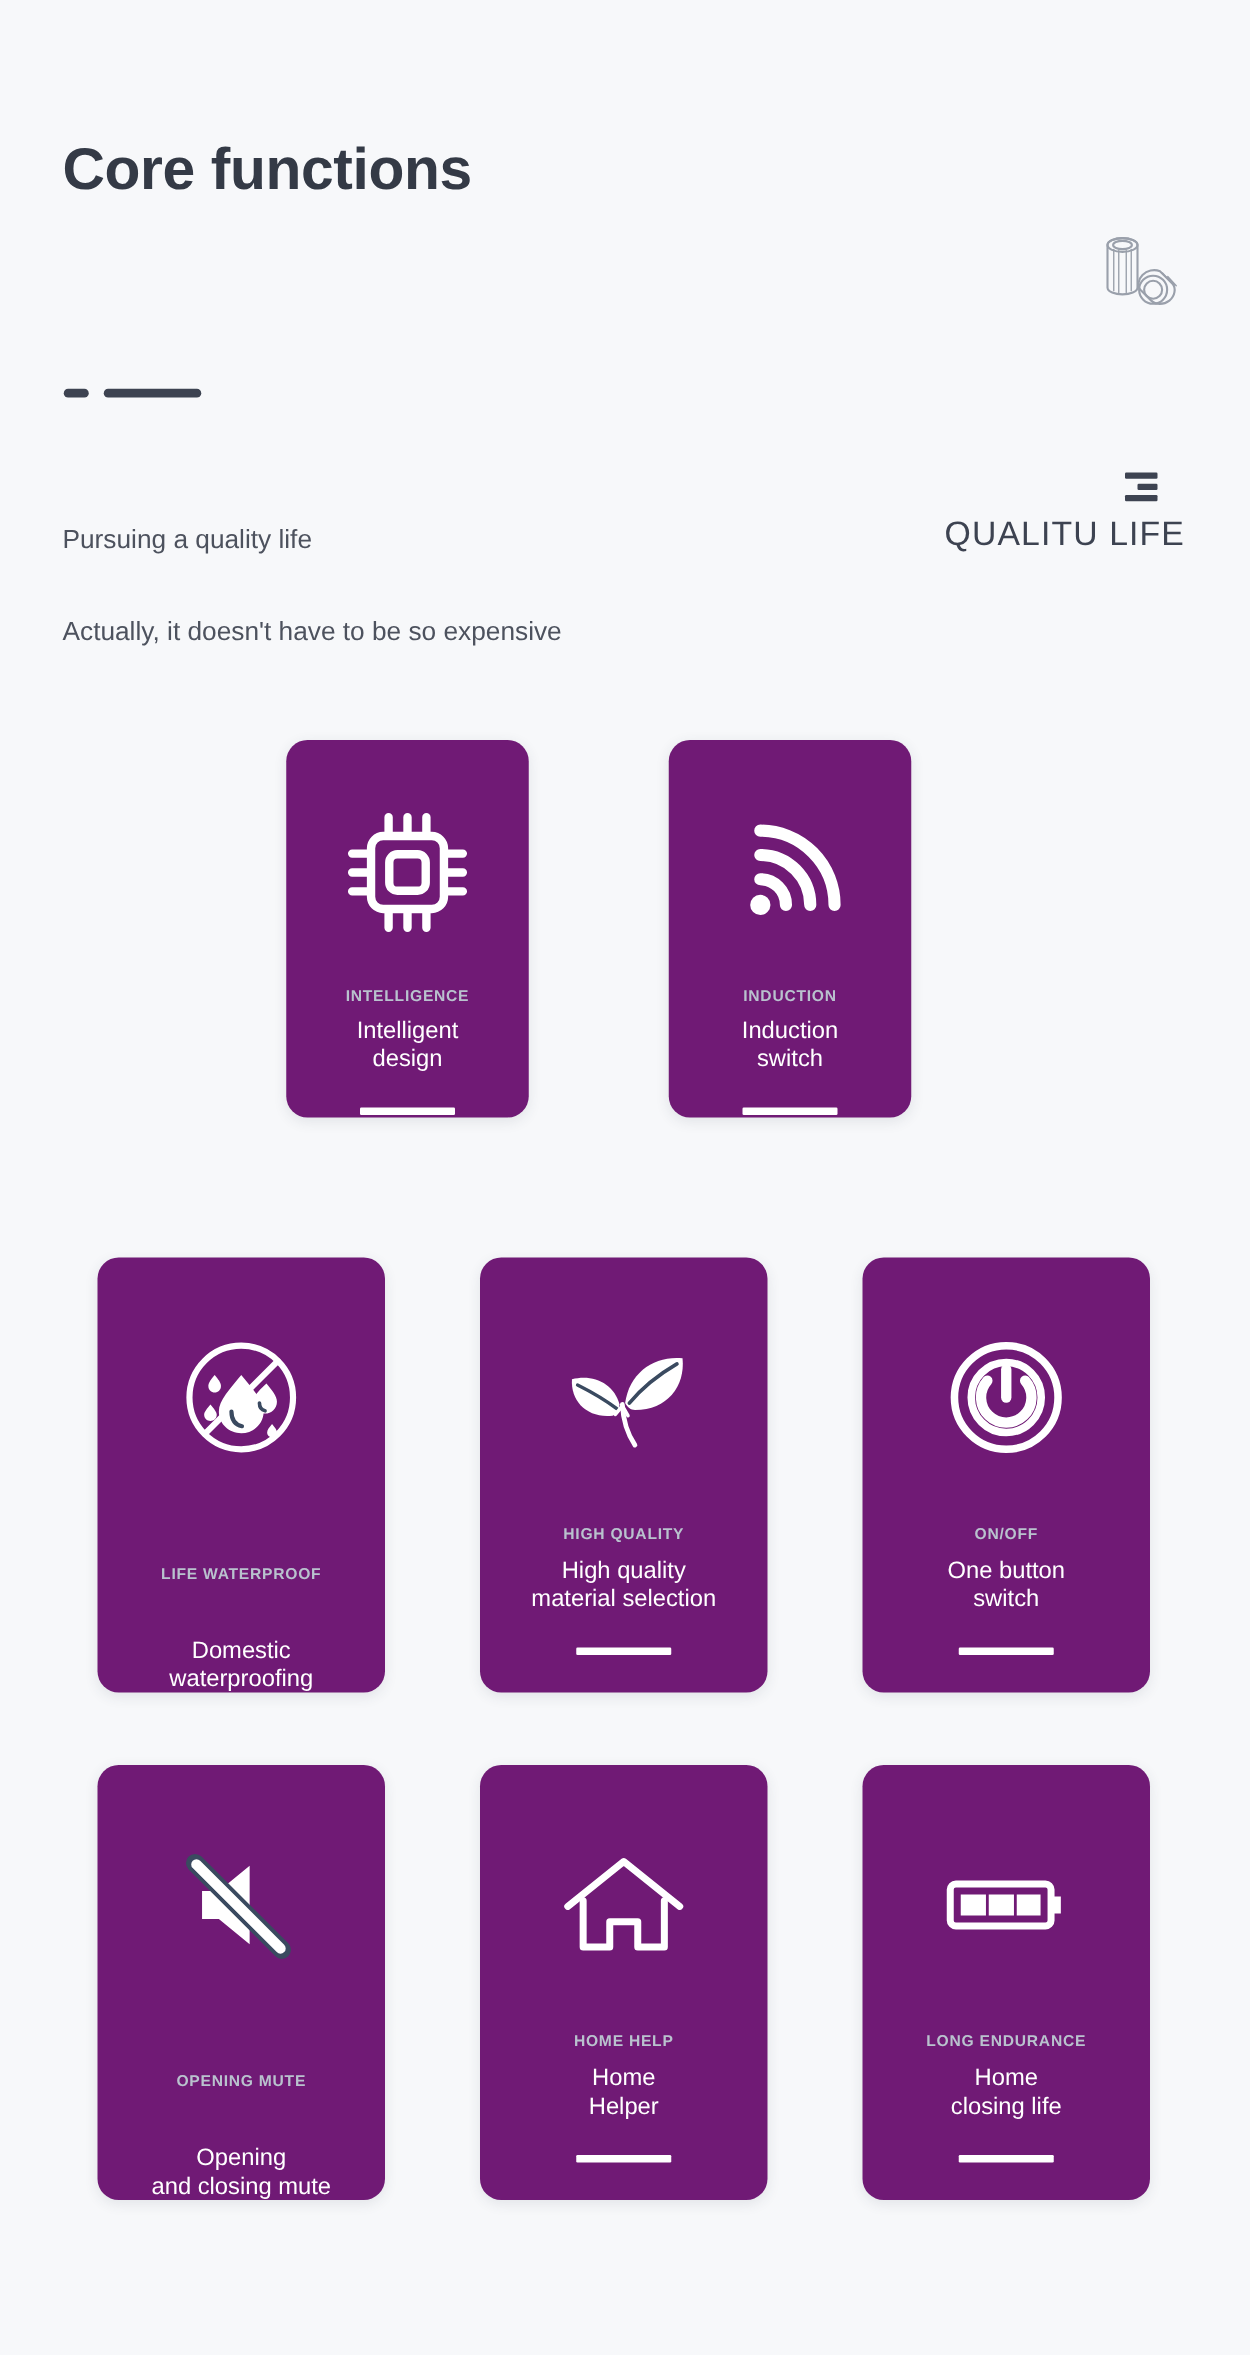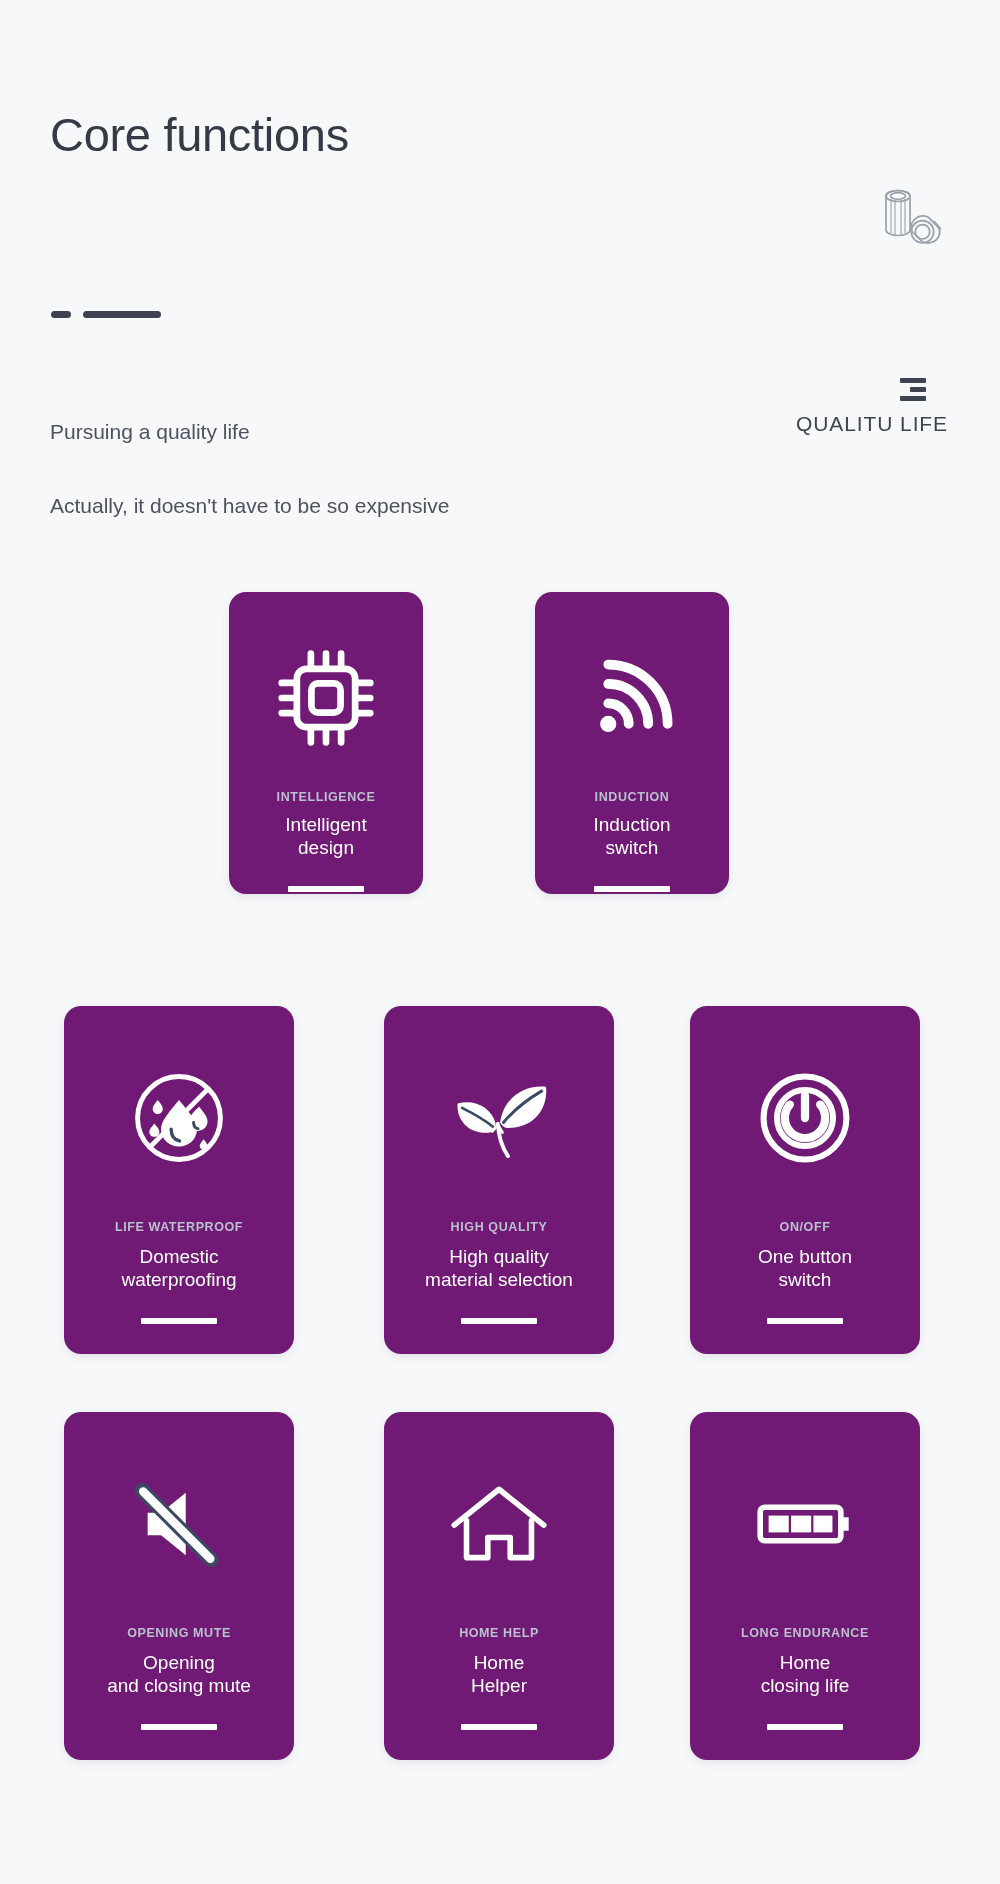--- a/index.html
+++ b/index.html
@@ -26,21 +26,21 @@
     width: 1000px;
     height: 500px;
   }
 
   .headline {
     position: absolute;
     left: 50px;
     top: 104px;
     color: #343a46;
     font-size: 47px;
-    font-weight: normal;
+    font-weight: bold;
     line-height: 1.31;
     letter-spacing: -0.3px;
   }
   .headline .line { display: block; white-space: pre; }
 
   .divider {
     position: absolute;
     left: 51px;
     top: 311px;
     display: flex;
@@ -100,21 +100,21 @@
     display: block;
     height: 5px;
     border-radius: 1px;
     background: #3d4351;
   }
   .brand-mark i.b1 { width: 26px; }
   .brand-mark i.b2 { width: 16px; }
   .brand-mark i.b3 { width: 26px; }
   .brand-name {
     color: #3d4351;
-    font-size: 21px;
+    font-size: 27px;
     letter-spacing: 0.9px;
     font-weight: 400;
     white-space: nowrap;
   }
 
   
   .card {
     position: absolute;
     background: #701a75;
     border-radius: 17px;
@@ -168,21 +168,21 @@
   
   .card.rg { width: 230px; height: 348px; }
   .card.rg .card-icon   { margin-top: 56px; width: 112px; height: 112px; }
   .card.rg .card-kicker { margin-top: 46px; }
   .card.rg .card-title  { margin-top: 12px; }
   .card.rg .card-rule   { margin-top: 26px; }
 
   .card.row2 { top: 1006px; }
   .card.row3 { top: 1412px; }
 
-  .col1 { left: 64px; }
+  .col1 { left: 78px; gap: 32px; }
   .col2 { left: 384px; }
   .col3 { left: 690px; }
 </style>
 </head>
 <body>
 
 <div class="page">
 
   <div class="header">
 

